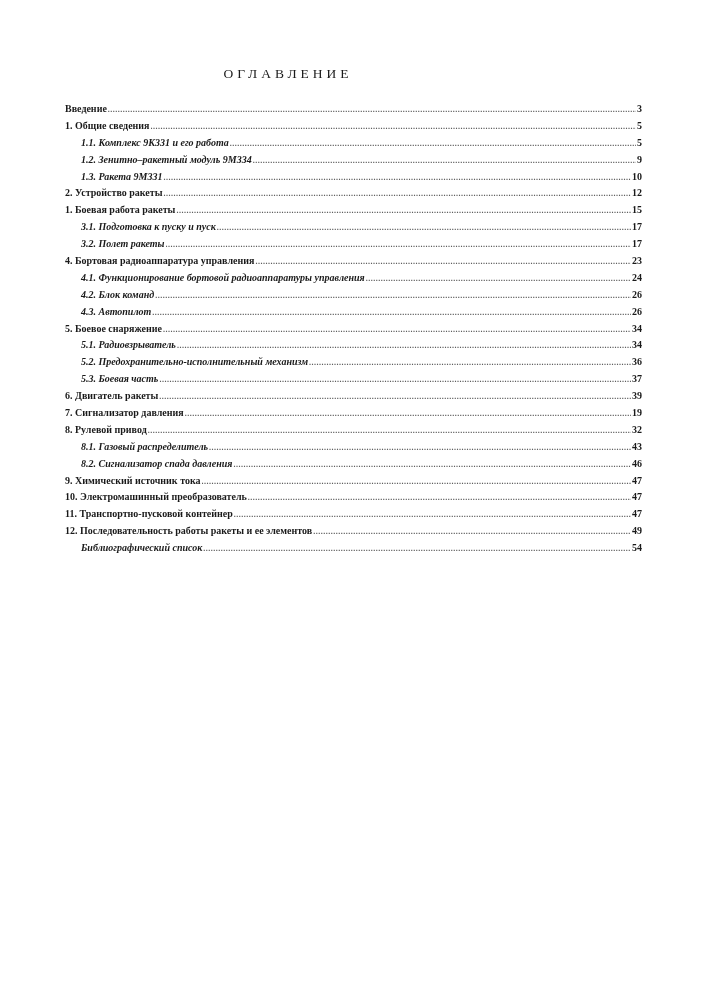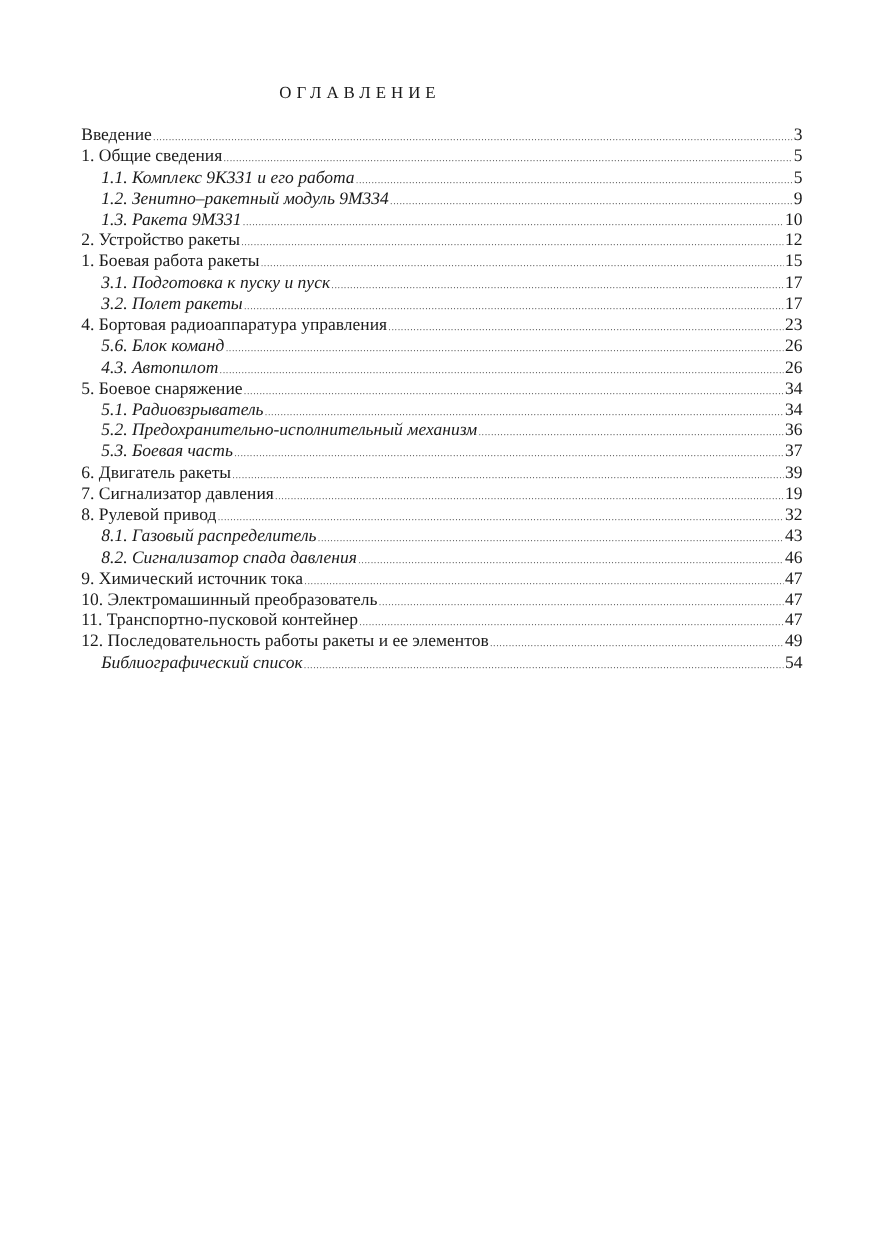--- a/index.html
+++ b/index.html
@@ -1,19 +1,19 @@
 <!DOCTYPE html>
 <html><head>
   <meta charset="utf-8">
   <style>
     html, body { margin: 0; padding: 0; background: #ffffff; }
     body { width: 707px; height: 1000px; position: relative; overflow: hidden; font-family: "Liberation Serif", serif; color: #1a1a1a; }
     .title { position: absolute; top: 66px; left: 0; width: 576px; text-align: center; font-size: 13.5px; letter-spacing: 4px; }
     .toc { position: absolute; top: 101px; left: 65px; width: 577px; }
-    .row { display: flex; align-items: baseline; height: 16.9px; font-size: 14px; line-height: 16.9px; }
+    .row { display: flex; align-items: baseline; height: 16.9px; font-size: 10px; line-height: 16.9px; font-weight: bold; }
     .row.sub { padding-left: 16px; font-style: italic; }
     .row .lbl { white-space: nowrap; }
     .row .dots { flex: 1; overflow: hidden; white-space: nowrap; margin: 0 1px; color: #555; letter-spacing: 0.5px; font-style: normal; font-size: 8px; }
     .row .dots::after { content: "........................................................................................................................................................................................................................................................................................................"; }
     .row .pg { white-space: nowrap; font-style: normal; }
   </style>
 </head>
 <body>
 
 <div class="title">ОГЛАВЛЕНИЕ</div>
@@ -63,21 +63,26 @@
       <span class="lbl">3.2. Полет ракеты</span>
       <span class="dots"></span>
       <span class="pg">17</span>
     </div>
   <div class="row">
       <span class="lbl">4. Бортовая радиоаппаратура управления</span>
       <span class="dots"></span>
       <span class="pg">23</span>
     </div>
   <div class="row sub">
-      <span class="lbl">5.6. Блок команд</span>
+      <span class="lbl">4.1. Функционирование бортовой радиоаппаратуры управления</span>
+      <span class="dots"></span>
+      <span class="pg">24</span>
+    </div>
+  <div class="row sub">
+      <span class="lbl">4.2. Блок команд</span>
       <span class="dots"></span>
       <span class="pg">26</span>
     </div>
   <div class="row sub">
       <span class="lbl">4.3. Автопилот</span>
       <span class="dots"></span>
       <span class="pg">26</span>
     </div>
   <div class="row">
       <span class="lbl">5. Боевое снаряжение</span>

